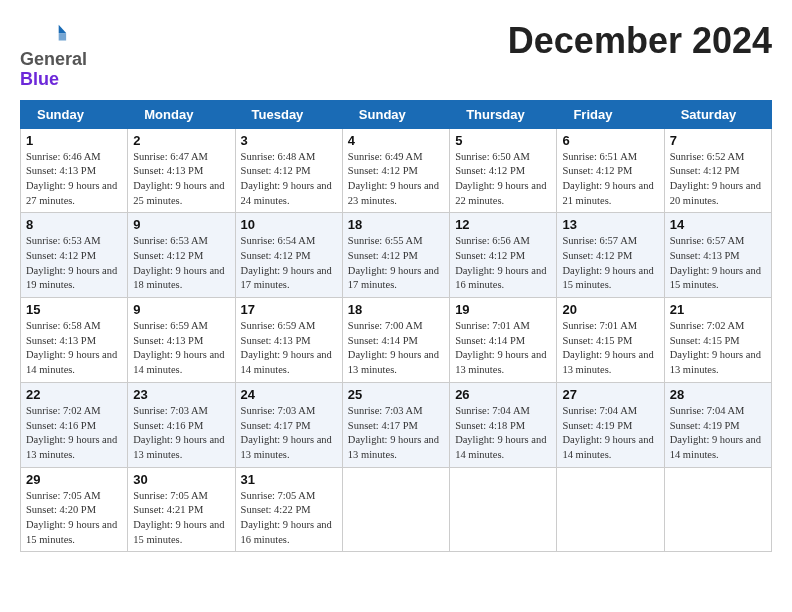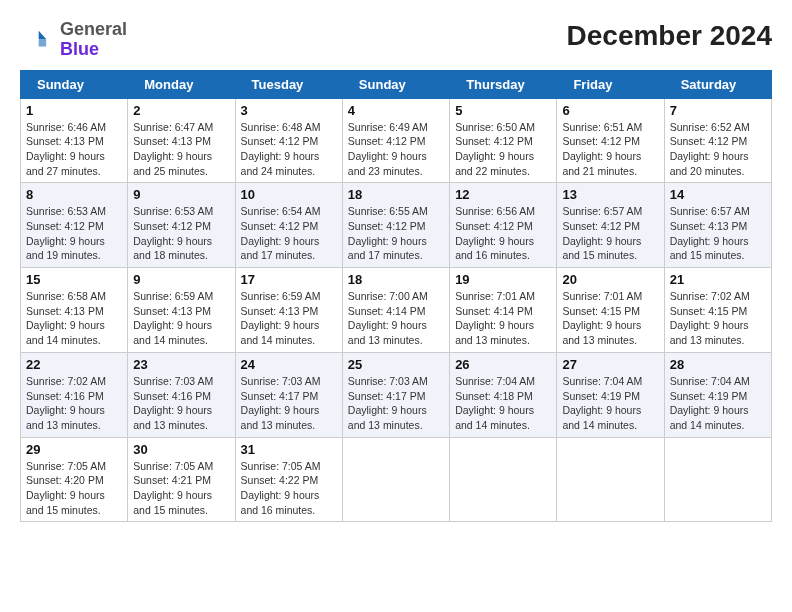--- a/index.html
+++ b/index.html
@@ -12,38 +12,39 @@
     }
     .header {
       display: flex;
       justify-content: space-between;
       align-items: flex-start;
       margin-bottom: 10px;
     }
     .logo {
       display: flex;
       align-items: center;
-      gap: 12px;
+      gap: 2px;
+      flex-direction: column;
     }
     .logo-text {
       font-size: 18px;
       font-weight: bold;
       line-height: 1.1;
     }
     .logo-general { color: #555; }
     .logo-blue { color: #6d28d9; }
     .logo-icon {
       width: 28px;
       height: 28px;
     }
     .title-block {
       text-align: right;
     }
     .month-title {
-      font-size: 28px;
+      font-size: 36px;
       font-weight: bold;
       color: #222;
     }
     .location-title {
       font-size: 16px;
       color: #444;
     }
     .calendar {
       width: 100%;
       border-collapse: collapse;
@@ -73,20 +74,21 @@
       font-size: 13px;
       font-weight: bold;
       display: block;
       margin-bottom: 2px;
       color: #111;
     }
     .day-info {
       color: #333;
       font-size: 10.5px;
       line-height: 1.4;
+      font-family: Liberation Serif, serif;
     }
     .empty-cell {
       background: #fff !important;
     }
   </style>
 </head>
 <body>
 
 <div class="header">
   <div class="logo">

